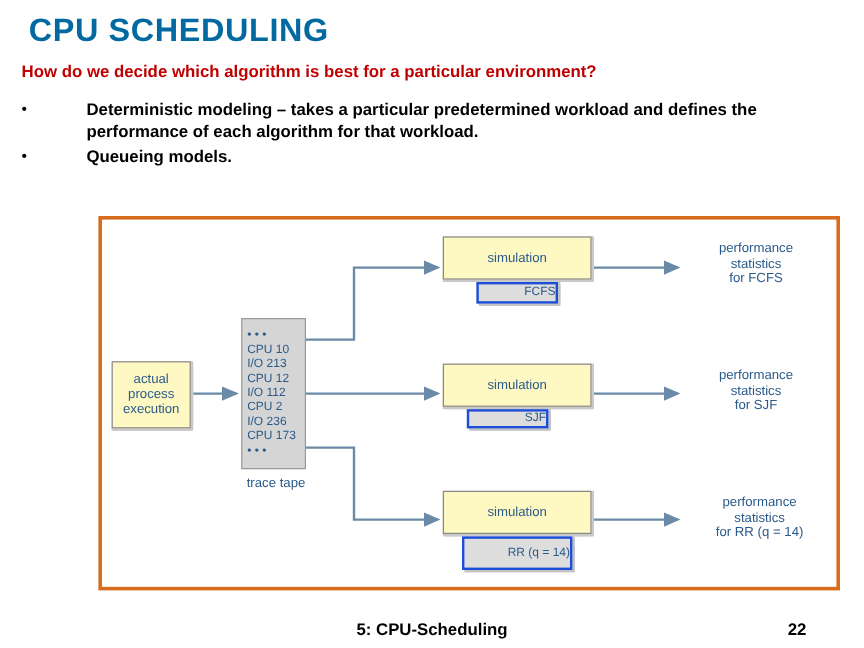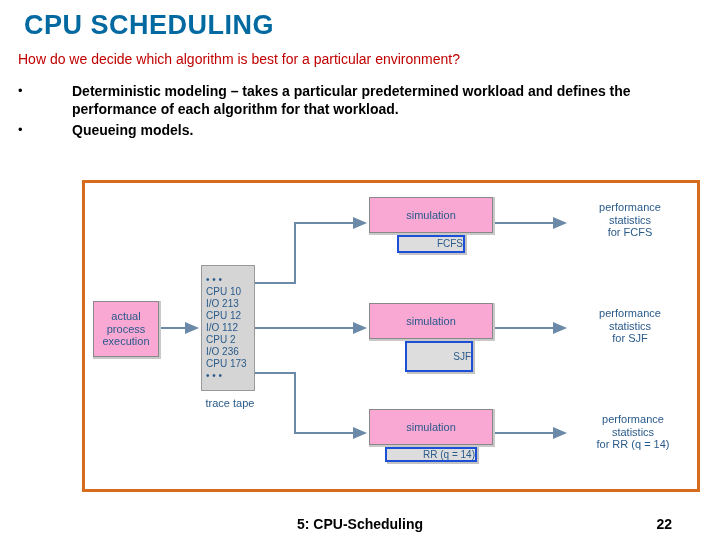--- a/index.html
+++ b/index.html
@@ -24,21 +24,21 @@
     letter-spacing: 0.5px;
   }
   .title-sub {
     font-size: 23px;
     font-weight: bold;
     color: #c00000;
   }
   .question {
     padding: 6px 18px 10px 18px;
     font-size: 14px;
-    font-weight: normal;
+    font-weight: bold;
     color: #c00000;
   }
   .bullets {
     padding: 6px 18px 0 18px;
   }
   .bullet-row {
     display: flex;
     margin-bottom: 4px;
   }
   .bullet-mark {
@@ -72,21 +72,21 @@
     position: absolute;
     text-align: center;
     font-size: 11px;
     line-height: 1.15;
     display: flex;
     flex-direction: column;
     justify-content: center;
     align-items: center;
   }
   .box-3d {
-    background: #f9a8d4;
+    background: #fef9c3;
     border: 1px solid #888;
     box-shadow: 2px 0 0 #c9c9c9, 0 2px 0 #c9c9c9, 2px 2px 0 #c9c9c9;
     color: #2a5a8a;
   }
   .tape {
     background: #d5d5d5;
     border: 1px solid #999;
     color: #2a5a8a;
     font-size: 10px;
     line-height: 1.2;
@@ -192,28 +192,28 @@
     <div class="box box-3d" style="left:284px; top:14px; width:124px; height:36px;">
       <span>simulation</span>
     </div>
     <div class="box under-box" style="left:312px; top:52px; width:68px; height:18px;">
       <span style="color:#2a5a8a; font-size:10px;">FCFS</span>
     </div>
 
     <div class="box box-3d" style="left:284px; top:120px; width:124px; height:36px;">
       <span>simulation</span>
     </div>
-    <div class="box under-box" style="left:320px; top:158px; width:68px; height:31px;">
+    <div class="box under-box" style="left:304px; top:158px; width:68px; height:16px;">
       <span style="color:#2a5a8a; font-size:10px;">SJF</span>
     </div>
 
     <div class="box box-3d" style="left:284px; top:226px; width:124px; height:36px;">
       <span>simulation</span>
     </div>
-    <div class="box under-box" style="left:300px; top:264px; width:92px; height:15px;">
+    <div class="box under-box" style="left:300px; top:264px; width:92px; height:28px;">
       <span style="color:#2a5a8a; font-size:10px;">RR (q = 14)</span>
     </div>
 
     <div class="lbl" style="left: 490px; top: 18px; width: 110px; white-space: pre-line;">performance
 statistics
 for FCFS</div>
     <div class="lbl" style="left: 490px; top: 124px; width: 110px; white-space: pre-line;">performance
 statistics
 for SJF</div>
     <div class="lbl" style="left: 486px; top: 230px; width: 124px; white-space: pre-line;">performance

